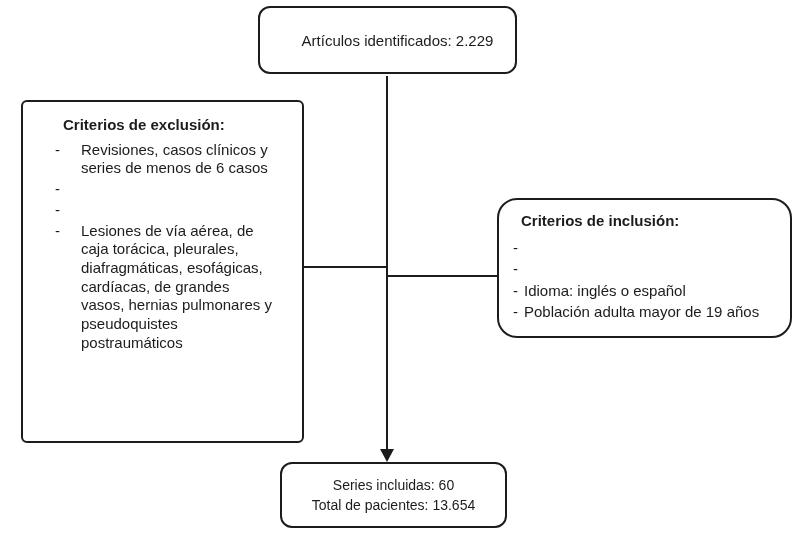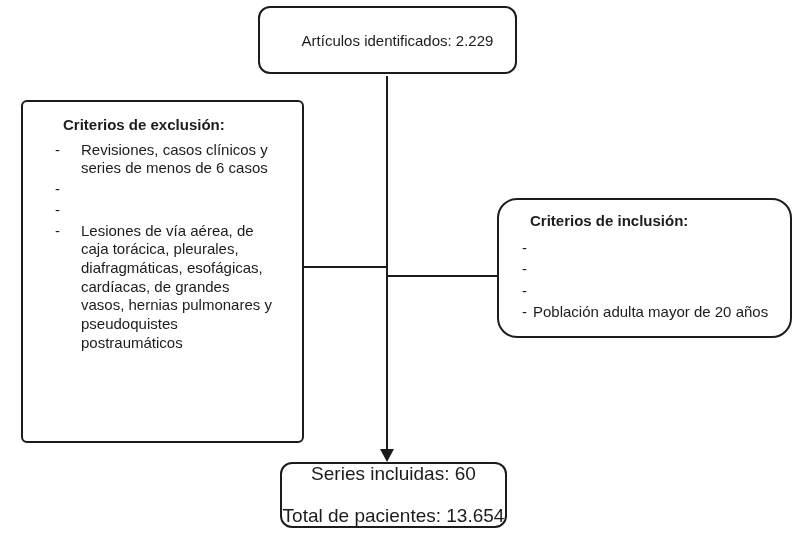--- a/index.html
+++ b/index.html
@@ -37,30 +37,30 @@
     border-radius: 6px;
     padding: 14px 6px 0 32px;
     font-size: 15px;
     line-height: 18.7px;
     margin-left: 8px;
   }
   #right-box {
     left: 497px; top: 198px;
     width: 295px; height: 140px;
     border-radius: 20px;
-    padding: 11px 8px 0 23px;
+    padding: 11px 8px 0 14px;
     font-size: 15px;
     line-height: 19.5px;
   }
   #bottom-box {
     left: 280px; top: 462px;
     width: 227px; height: 66px;
     display: flex; flex-direction: column;
-    align-items: center; justify-content: space-between;
-    font-size: 19px;
+    align-items: center; justify-content: center;
+    font-size: 14px;
     line-height: 20px;
     text-align: center;
   }
   .crit-heading {
     font-weight: bold;
     margin: 0 0 6px 8px;
     white-space: nowrap;
   }
   #right-box .crit-heading { margin-bottom: 7px; }
   .li-row {
@@ -131,24 +131,25 @@
     <div class="crit-heading">Criterios de inclusión:</div>
     <div>
         <div class="li-row">
           <span class="li-dash">-</span>
         </div>
         <div class="li-row">
           <span class="li-dash">-</span>
         </div>
         <div class="li-row">
           <span class="li-dash">-</span>
+          <span class="li-text">Idioma: inglés o español</span>
         </div>
         <div class="li-row">
           <span class="li-dash">-</span>
-          <span class="li-text">Población adulta mayor de 20 años</span>
+          <span class="li-text">Población adulta mayor de 19 años</span>
         </div>
       </div>
   </div>
 
   <div class="box" id="bottom-box">
     <div>Series incluidas: 60</div>
     <div>Total de pacientes: 13.654</div>
   </div>
 
 </div>

